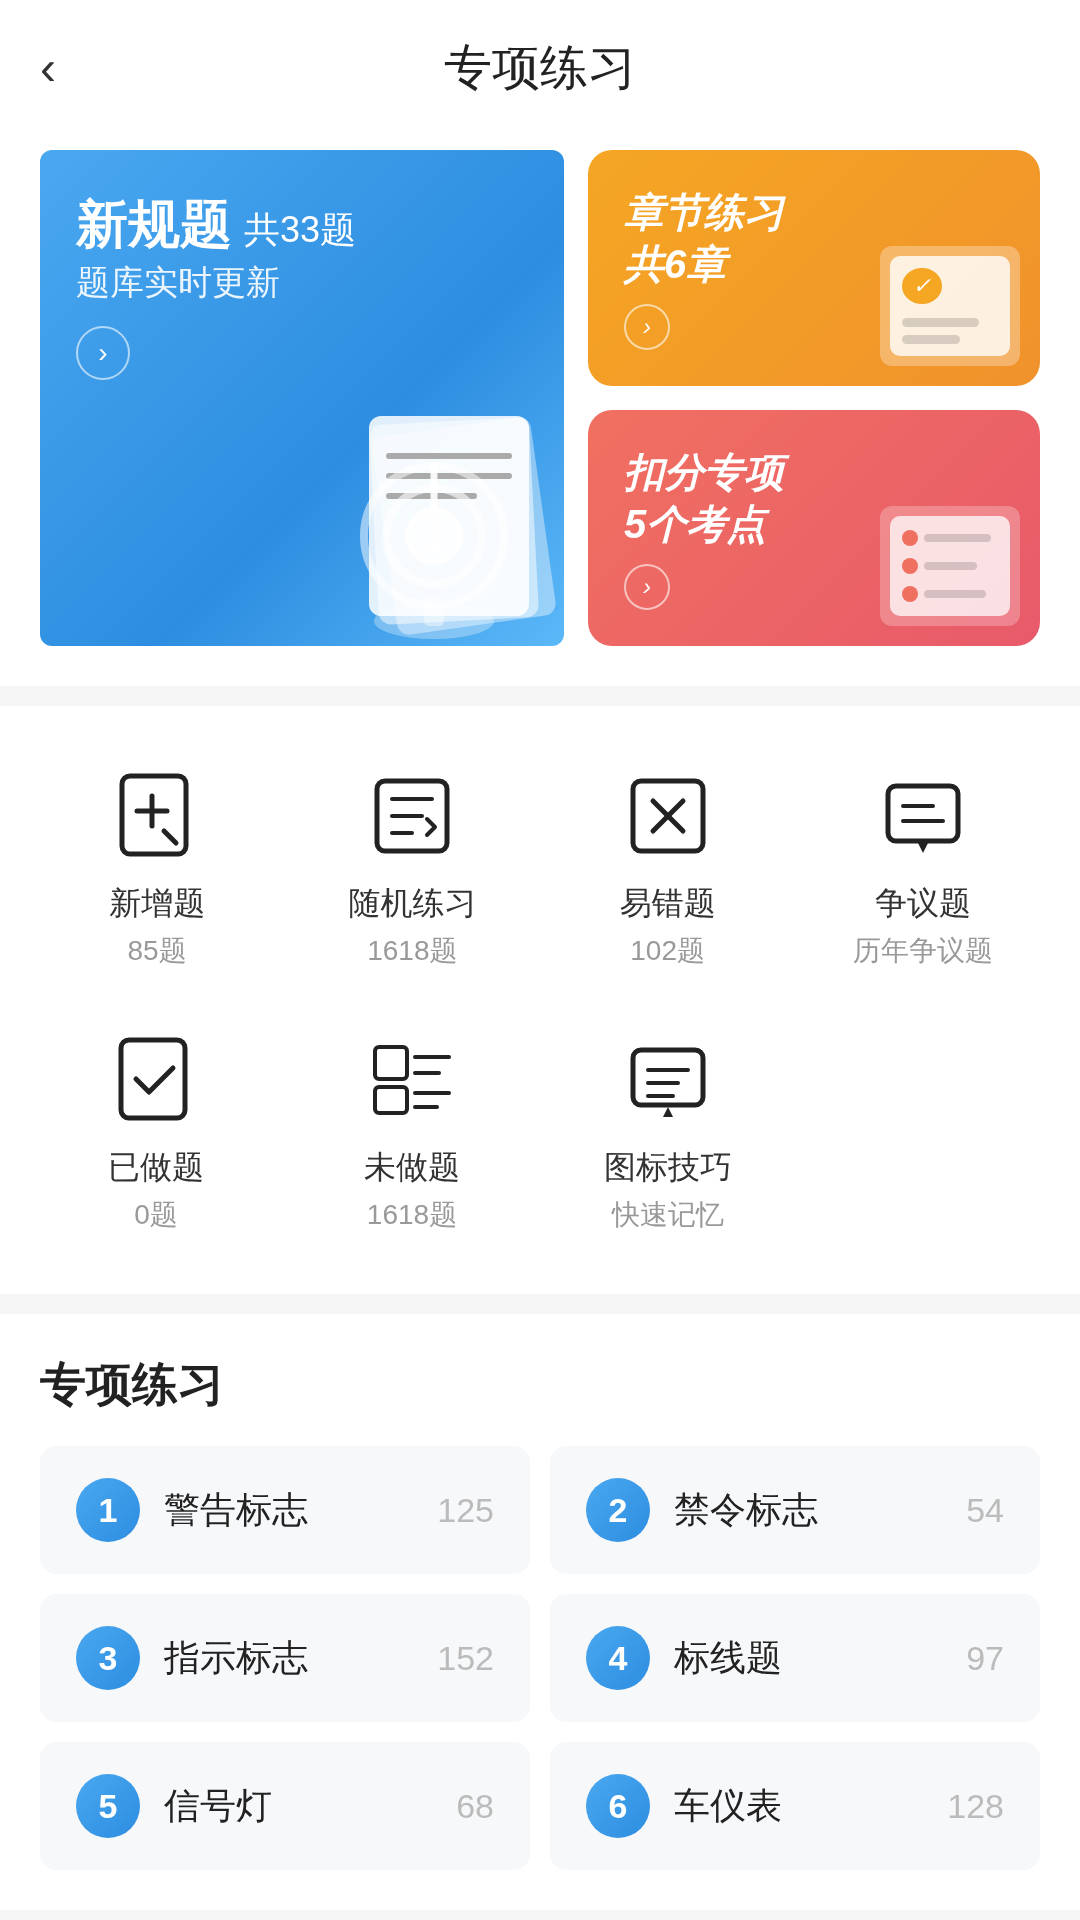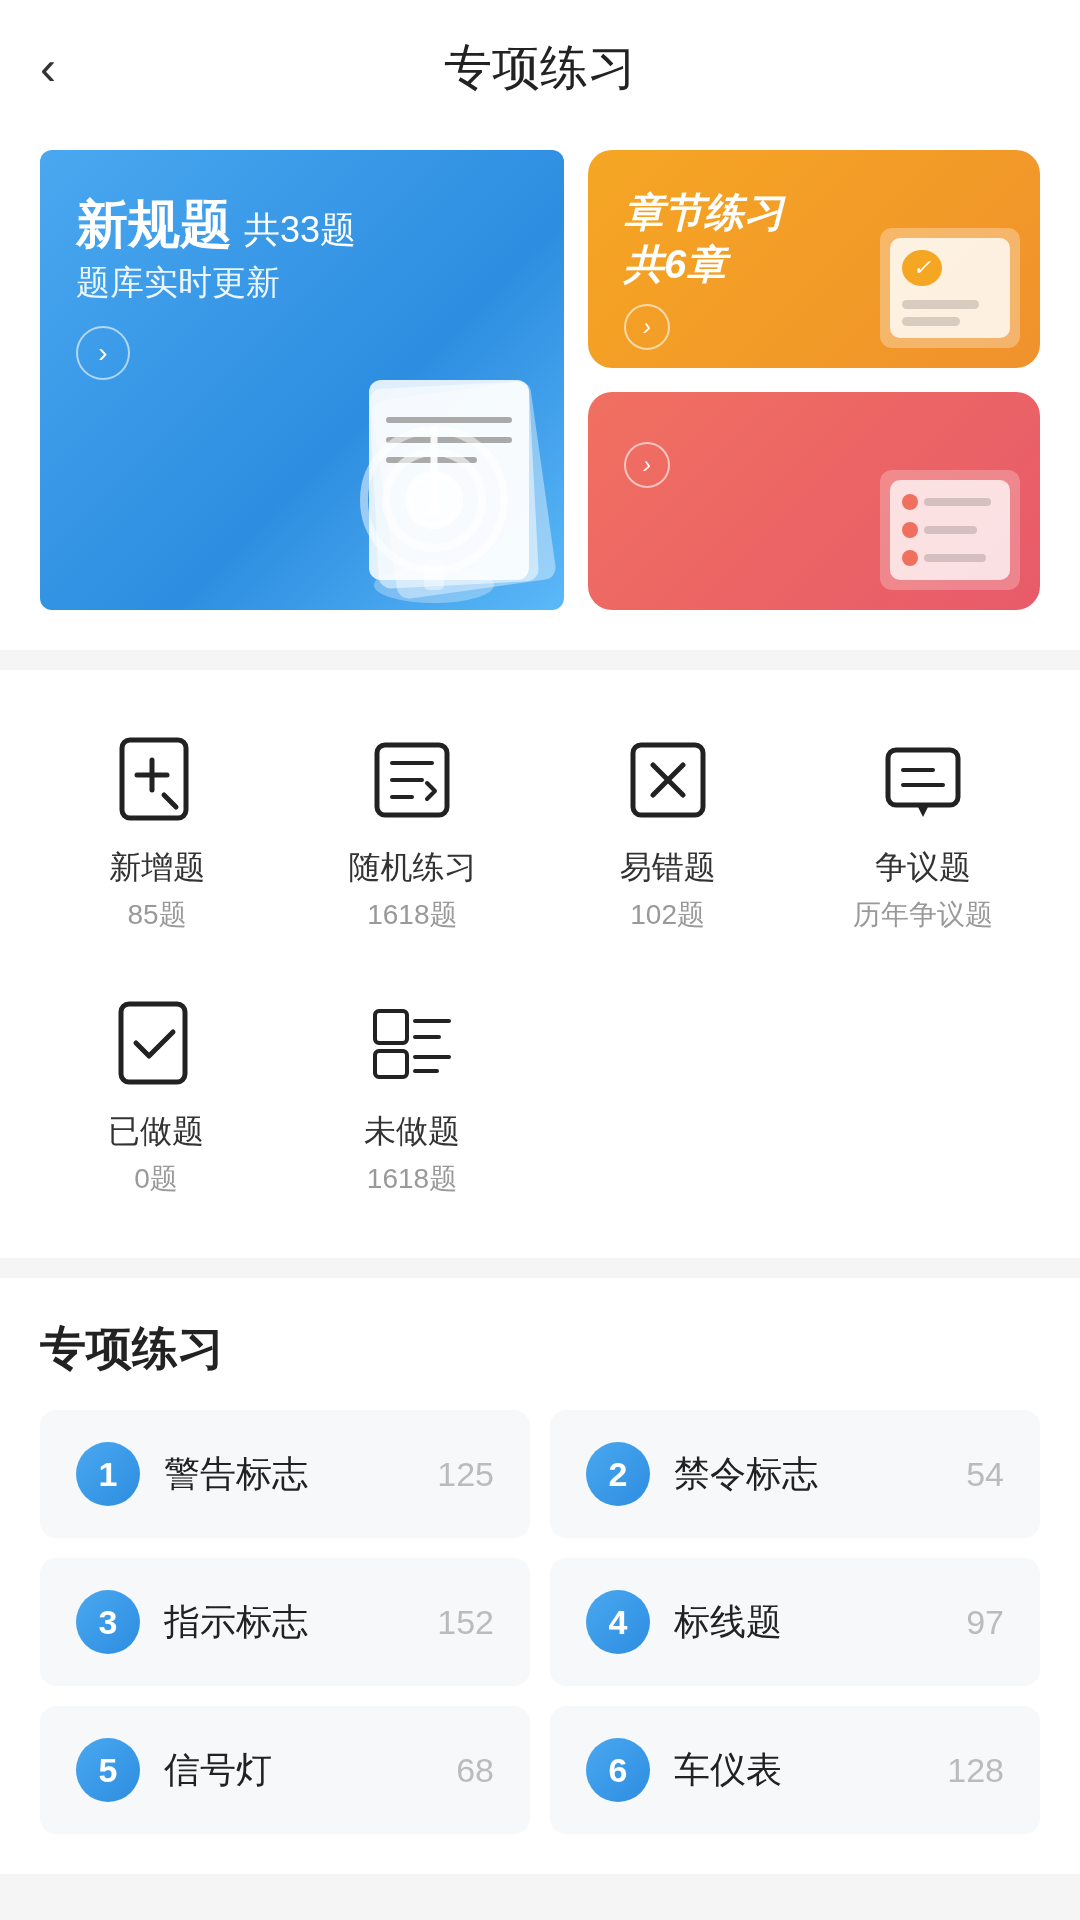--- a/index.html
+++ b/index.html
@@ -334,20 +334,24 @@
       <div class="doc-card-outer">
         <div class="doc-card-inner">
           <div class="badge-icon">✓</div>
           <div class="doc-line medium"></div>
           <div class="doc-line short"></div>
         </div>
       </div>
     </div>
 
     <div class="banner-card banner-card-red">
+      <div class="banner-card-title">
+        <div>扣分专项</div>
+        <div>5个考点</div>
+      </div>
       <div class="arrow-circle">›</div>
 
       <div class="doc-card-outer" style="background:rgba(255,255,255,0.25);">
         <div class="doc-card-inner" style="background:rgba(255,255,255,0.75);">
           <div style="display:flex;align-items:center;gap:6px;margin-bottom:4px;">
             <div style="width:16px;height:16px;border-radius:50%;background:#f07060;"></div>
             <div style="height:8px;background:rgba(0,0,0,0.15);border-radius:4px;width:70%;"></div>
           </div>
           <div style="display:flex;align-items:center;gap:6px;margin-bottom:4px;">
             <div style="width:16px;height:16px;border-radius:50%;background:#f07060;"></div>
@@ -441,20 +445,33 @@
           <line x1="48" y1="38" x2="72" y2="38" stroke="#222" stroke-width="4" stroke-linecap="round"></line>
           <rect x="8" y="52" width="32" height="26" rx="4" stroke="#222" stroke-width="4" fill="none"></rect>
           <line x1="48" y1="58" x2="82" y2="58" stroke="#222" stroke-width="4" stroke-linecap="round"></line>
           <line x1="48" y1="72" x2="70" y2="72" stroke="#222" stroke-width="4" stroke-linecap="round"></line>
         </svg>
       </div>
       <div class="grid-label">未做题</div>
       <div class="grid-count">1618题</div>
     </div>
 
+    <div class="grid-item">
+      <div class="grid-icon">
+        <svg viewBox="0 0 90 90" fill="none" xmlns="http://www.w3.org/2000/svg">
+          <rect x="10" y="15" width="70" height="55" rx="8" stroke="#222" stroke-width="5" fill="none"></rect>
+          <path d="M45 72 L40 82 L50 82 Z" fill="#222"></path>
+          <line x1="25" y1="35" x2="65" y2="35" stroke="#222" stroke-width="4" stroke-linecap="round"></line>
+          <line x1="25" y1="48" x2="55" y2="48" stroke="#222" stroke-width="4" stroke-linecap="round"></line>
+          <line x1="25" y1="61" x2="50" y2="61" stroke="#222" stroke-width="4" stroke-linecap="round"></line>
+        </svg>
+      </div>
+      <div class="grid-label">图标技巧</div>
+      <div class="grid-count">快速记忆</div>
+    </div>
 
     <div></div>
   </div>
 </div>
 
 <div class="special-section">
   <div class="section-title">专项练习</div>
   <div class="practice-grid" id="practice-grid">
   <div class="practice-item">
     <div class="practice-number">1</div>

